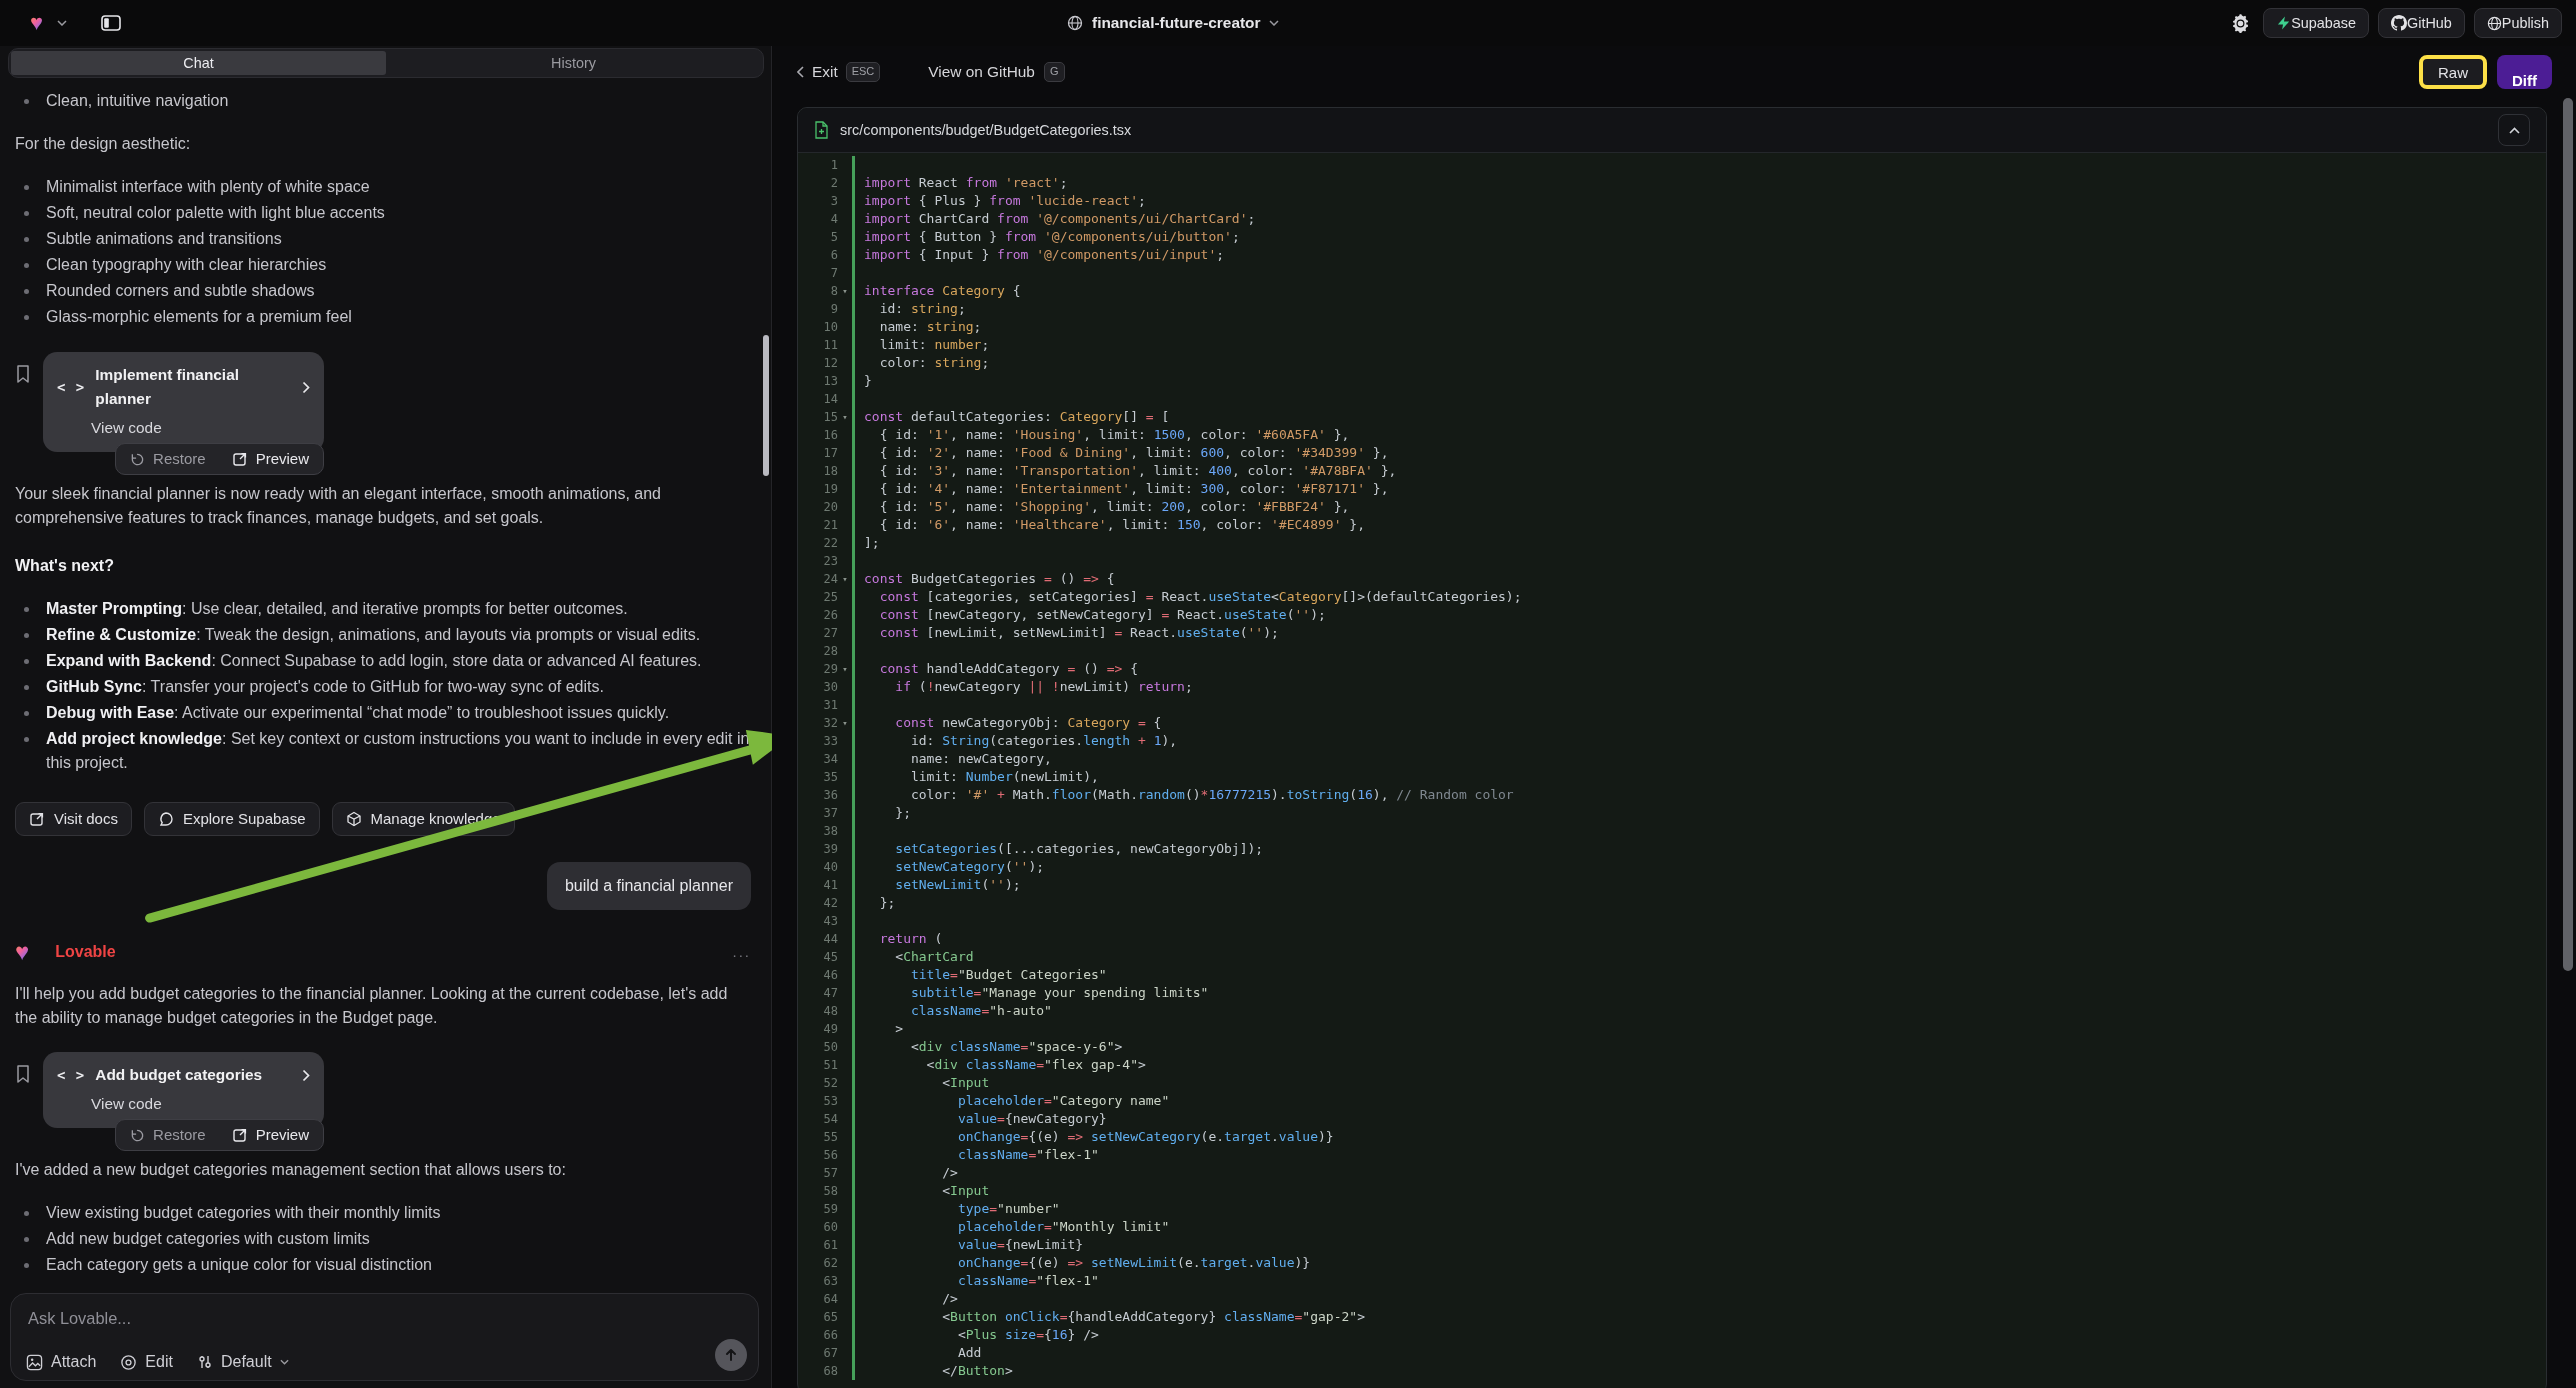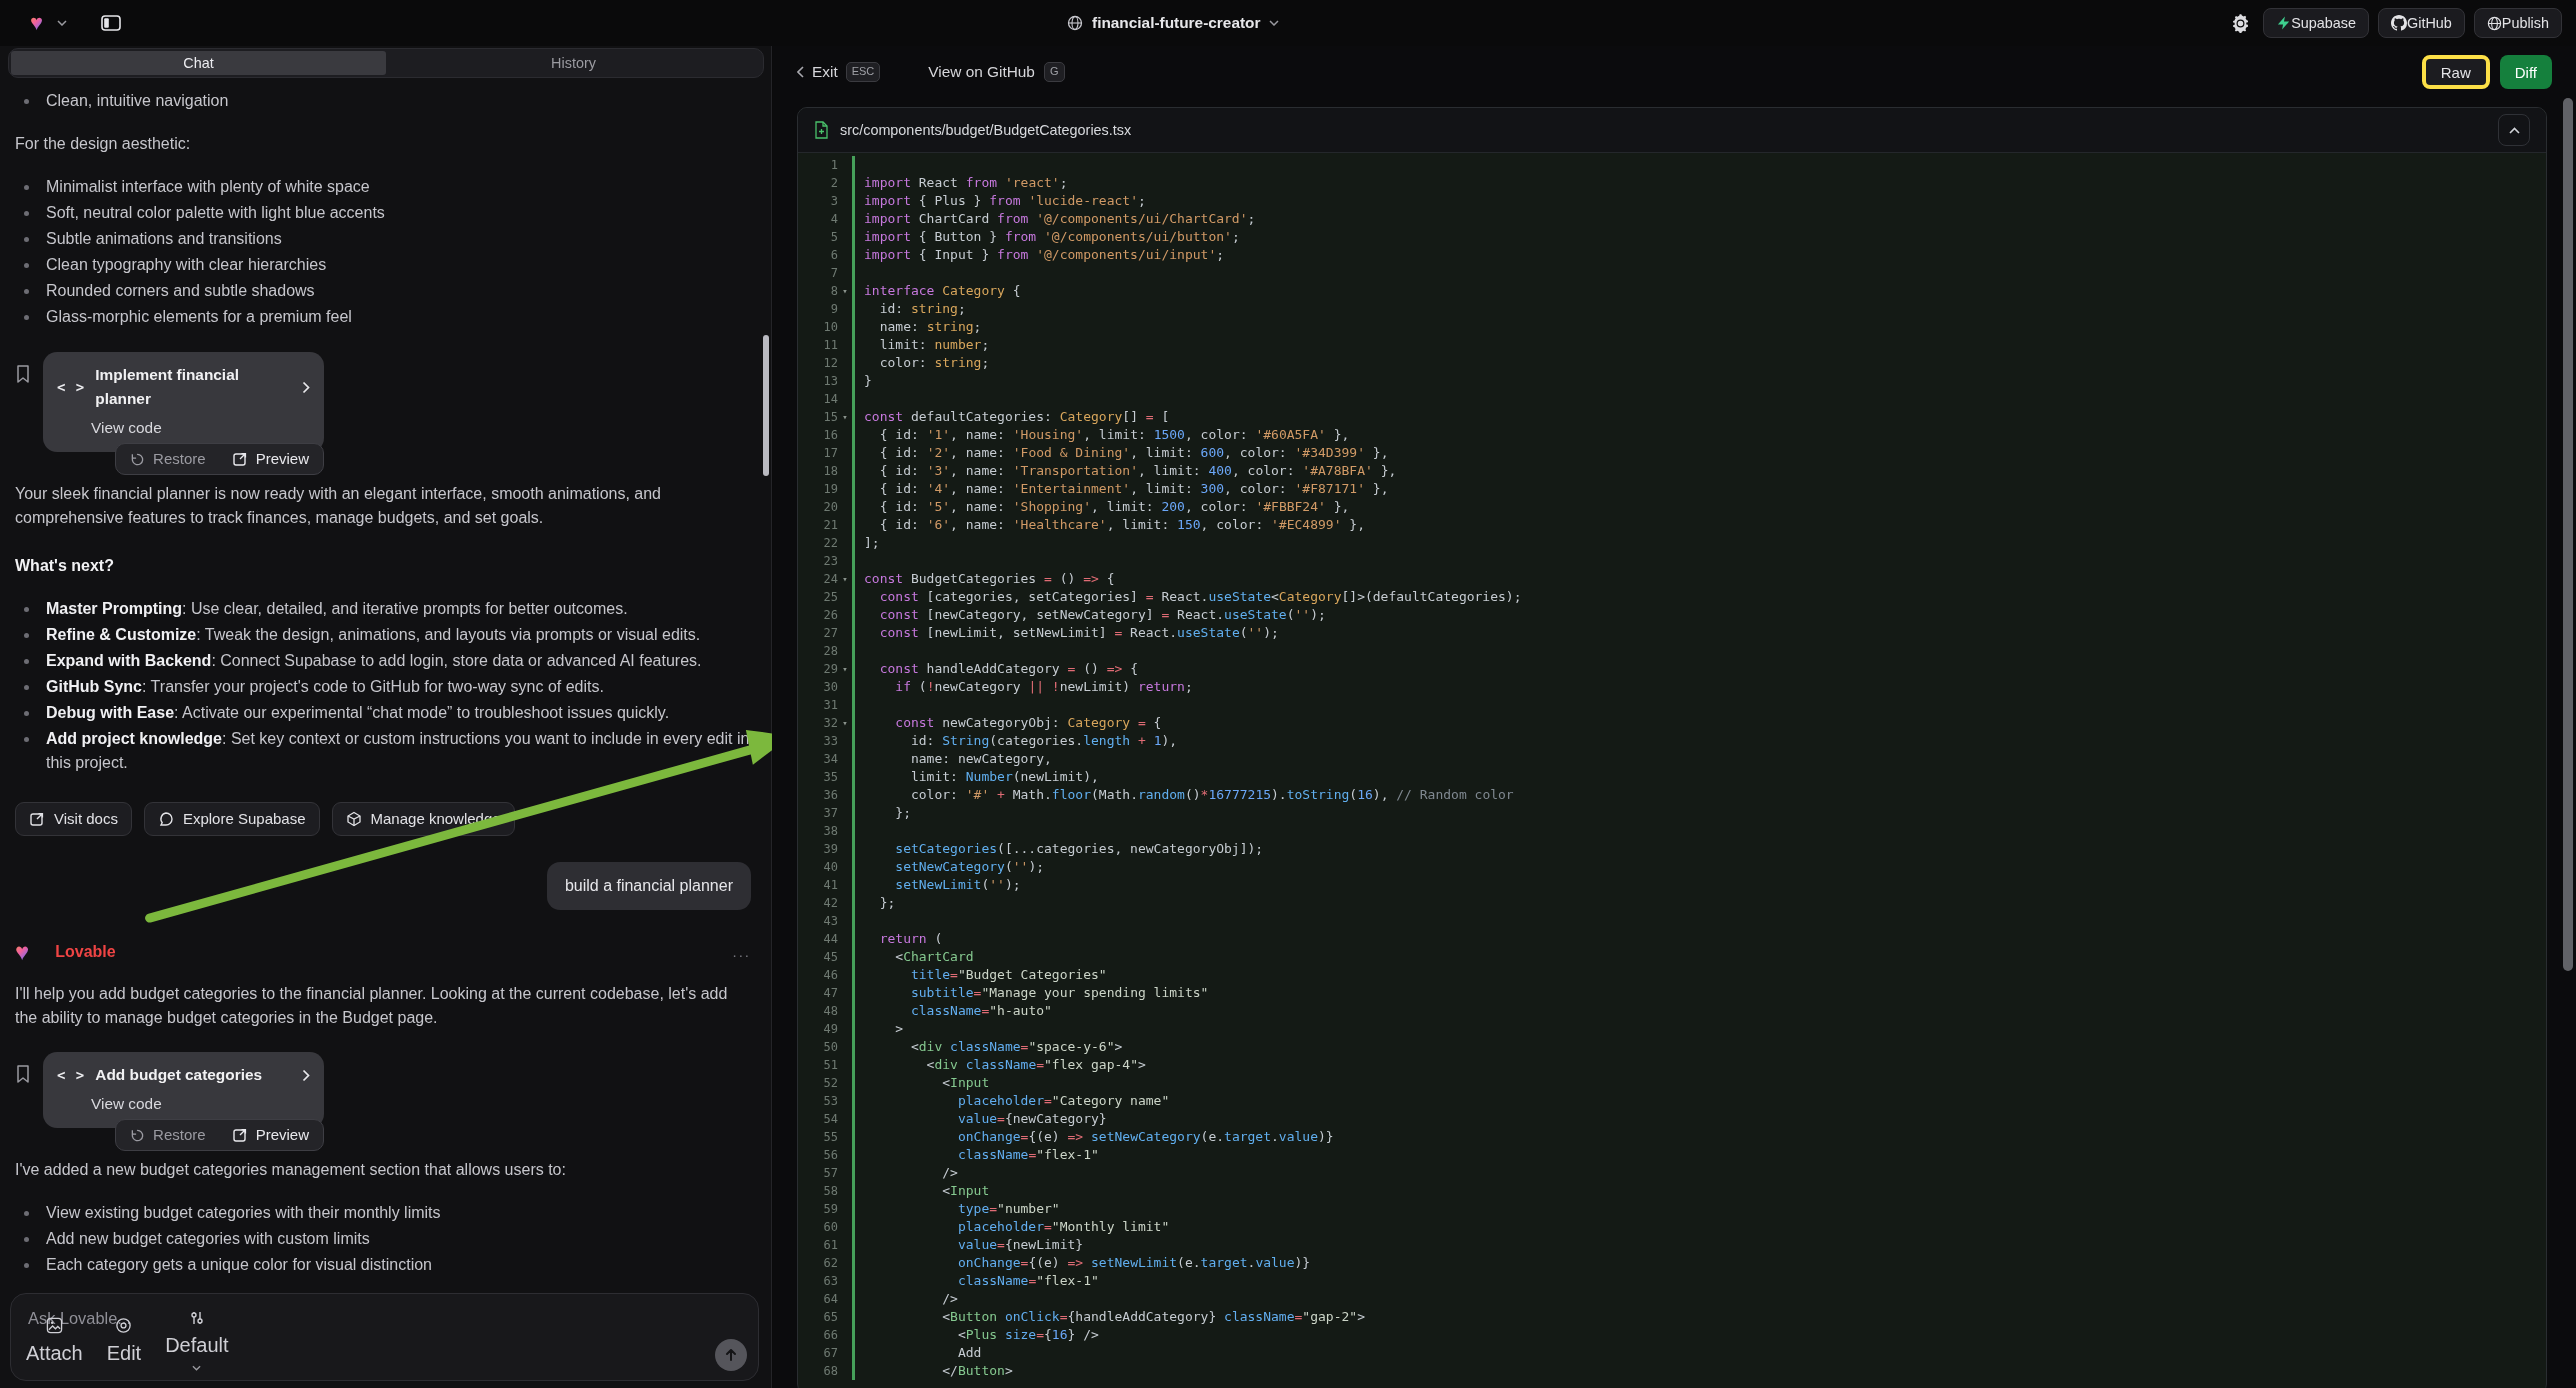--- a/index.html
+++ b/index.html
@@ -62,35 +62,35 @@
   .dots { color:#77777e; letter-spacing:2px; font-size:15px; }
 
   .chat-scrollthumb { position:absolute; right:2px; top:289px; width:6px; height:141px; background:#b9b9c0; border-radius:3px; }
 
   .arrow-overlay { position:absolute; inset:0; pointer-events:none; z-index:6; }
 
   .chat-input { position:absolute; left:10px; right:12px; bottom:7px; height:88px; background:#18181b;
     border:1px solid #2d2d32; border-radius:16px; }
   .ci-placeholder { position:absolute; left:17px; top:15px; font-size:16.4px; color:#8f8f97; }
   .ci-controls { position:absolute; left:15px; bottom:9px; display:flex; align-items:center; gap:24px; }
-  .ci-btn { display:flex; align-items:center; gap:8px; font-size:20px; color:#cfcfd5;flex-direction:column; }
+  .ci-btn { display:flex; align-items:center; gap:8px; font-size:16px; color:#cfcfd5; }
   .send-btn { position:absolute; right:11px; bottom:9px; width:32px; height:32px; border-radius:50%;
     background:#55555b; display:flex; align-items:center; justify-content:center; }
 
   
   .right-panel { position:absolute; left:773px; top:46px; right:0; bottom:0; background:#0b0b0d; }
   .rp-header { position:absolute; top:0; left:0; right:0; height:52px; display:flex; align-items:center; padding:0 24px; gap:10px; }
   .rp-exit { display:flex; align-items:center; gap:8px; color:#d6d6da; font-size:15.4px; }
   .kbd { font-size:11px; color:#9fa0a6; border:1px solid #3b3b40; background:#1f1f23; border-radius:5px;
     padding:2px 5px; line-height:1.2; }
   .rp-vgh { display:flex; align-items:center; gap:9px; margin-left:38px; color:#d6d6da; font-size:15.4px; }
   .rp-spacer { flex:1; }
   .pill-btn { height:34px; display:flex; align-items:center; padding:0 15px; border-radius:8px; font-size:15px; }
   .pill-raw { background:#1c1c20; border:4px solid #fde047; color:#e3e3e7; }
-  .pill-diff { background:#15803d; color:#fff; font-weight:400; }
+  .pill-diff { background:#4c1d95; color:#fff; font-weight:700;align-items:flex-end; }
 
   .file-card { position:absolute; left:24px; right:29px; top:61px; bottom:-6px; background:#141a15;
     border:1px solid #2a2d31; border-radius:10px; overflow:hidden; }
   .file-head { position:absolute; top:0; left:0; right:0; height:45px; background:#121316;
     border-bottom:1px solid #24272b; display:flex; align-items:center; gap:11px; padding:0 16px; }
   .file-path { font-size:14.4px; color:#d8dade; }
   .collapse-btn { margin-left:auto; width:32px; height:32px; border:1px solid #2f3136; border-radius:8px;
     display:flex; align-items:center; justify-content:center; }
 
   .code { position:absolute; top:46px; left:0; right:0; bottom:0; padding-top:2px;

